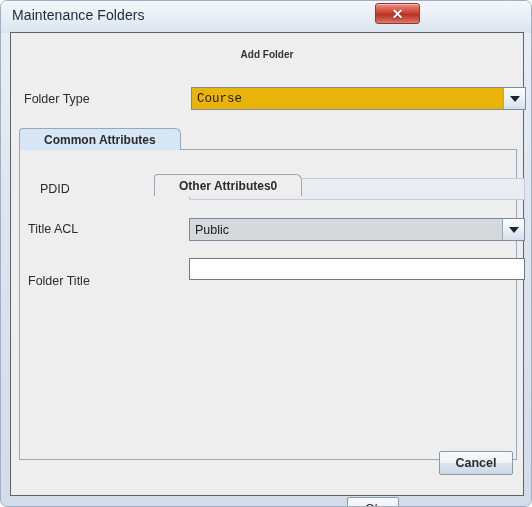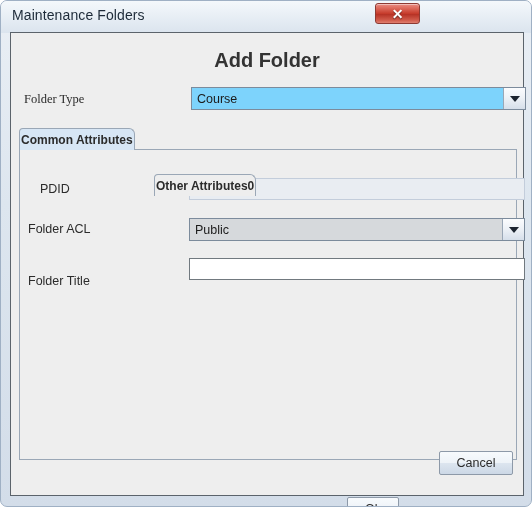--- a/index.html
+++ b/index.html
@@ -88,33 +88,33 @@
     background: #eeeeee;
     border: 1px solid #5b636b;
   }
 
   
   .form-title {
     position: absolute;
     left: 0; top: 16px;
     width: 100%;
     text-align: center;
-    font-size: 20px;
+    font-size: 10px;
     font-weight: bold;
     color: #333333;
   }
 
   
   .label {
     position: absolute;
     font-size: 12.5px;
     color: #2b2b2b;
     white-space: nowrap;
   }
-  .lbl-folder-type { left: 13px; top: 59px; font-family: Liberation Serif, serif; }
+  .lbl-folder-type { left: 13px; top: 59px; }
   .lbl-pdid        { left: 29px; top: 149px; }
   .lbl-folder-acl  { left: 17px; top: 189px; }
   .lbl-folder-title{ left: 17px; top: 229px; margin-top: 12px; }
 
   
   .combo {
     position: absolute;
     box-sizing: border-box;
     height: 23px;
     border: 1px solid #7c8b9c;
@@ -147,21 +147,22 @@
     border-right: 5px solid transparent;
     border-top: 6px solid #1c2430;
   }
 
   
   #combo-folder-type {
     left: 180px; top: 54px;
     width: 335px;
   }
   #combo-folder-type .combo-value {
-    background: #7dd3fc;
+    background: #eab308;
+    font-family: Liberation Mono, monospace;
   }
 
   
   #combo-folder-acl {
     left: 178px; top: 185px;
     width: 336px;
   }
   #combo-folder-acl .combo-value {
     background: #d6d9dc;
   }
@@ -175,21 +176,21 @@
   .tab {
     position: absolute;
     top: 0;
     height: 22px;
     box-sizing: border-box;
     border: 1px solid #9aa7b6;
     border-bottom: none;
     border-radius: 4px 6px 0 0;
     display: flex;
     align-items: center;
-    padding: 0 1px;
+    padding: 0 24px;
     font-size: 12px;
     font-weight: bold;
     color: #2b2b2b;
     white-space: nowrap;
     cursor: pointer;
   }
   .tab.active {
     left: 0;
     background: #d7e6f5;
     z-index: 3;
@@ -262,21 +263,21 @@
     background: linear-gradient(to bottom, #f7fafd 0%, #eef3f8 48%, #dce5ef 52%, #ccd8e6 100%);
     font-family: "Liberation Sans", sans-serif;
     font-size: 12.5px;
     color: #2b2b2b;
     cursor: pointer;
     display: flex;
     align-items: center;
     justify-content: center;
   }
   #btn-ok     { right: 124px; width: 52px; margin-top: 46px; }
-  #btn-cancel { right: 10px;  width: 74px; }
+  #btn-cancel { right: 10px;  width: 74px; font-weight: bold; }
 </style>
 </head>
 <body>
 
 <div class="window">
 
   <div class="window-inner-sheen"></div>
 
   <div class="titlebar">
     <div class="title-text">Maintenance Folders</div>
@@ -303,21 +304,21 @@
       <div class="tab inactive">Other Attributes0</div>
     </div>
 
     <div class="tabpanel"></div>
 
     <div class="label lbl-pdid">PDID</div>
     <div class="textfield" id="field-pdid">
       <input type="text" readonly="" disabled="" value="" style="">
     </div>
 
-    <div class="label lbl-folder-acl">Folder ACL</div>
+    <div class="label lbl-folder-acl">Title ACL</div>
     <div class="combo" id="combo-folder-acl">
       <div class="combo-value">Public</div>
       <div class="combo-arrow">
         <span class="arrow-glyph"></span>
       </div>
     </div>
 
     <div class="label lbl-folder-title">Folder Title</div>
     <div class="textfield" id="field-folder-title">
       <input type="text" value="" style="">

